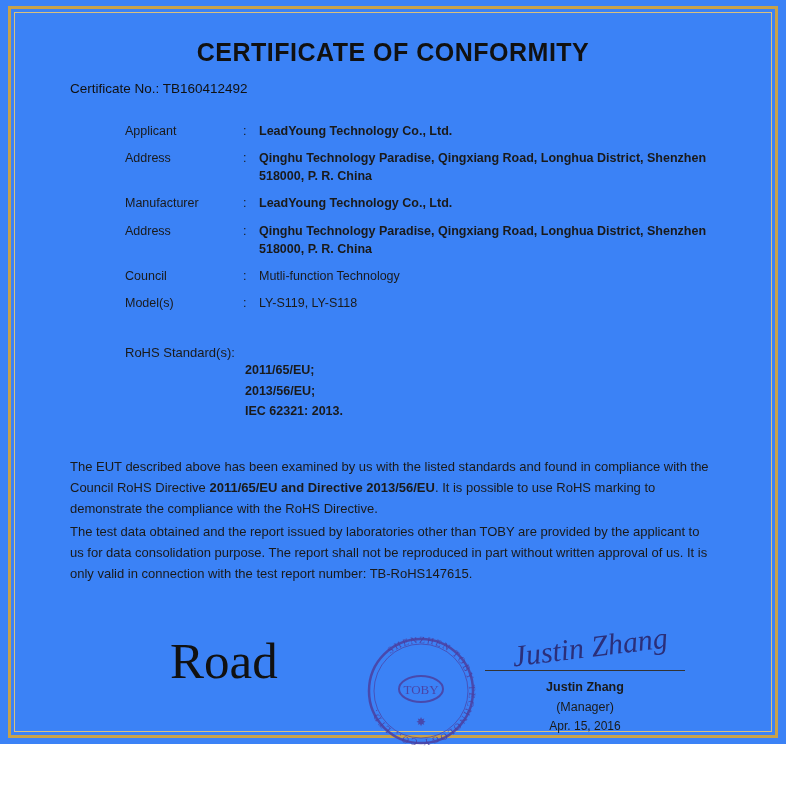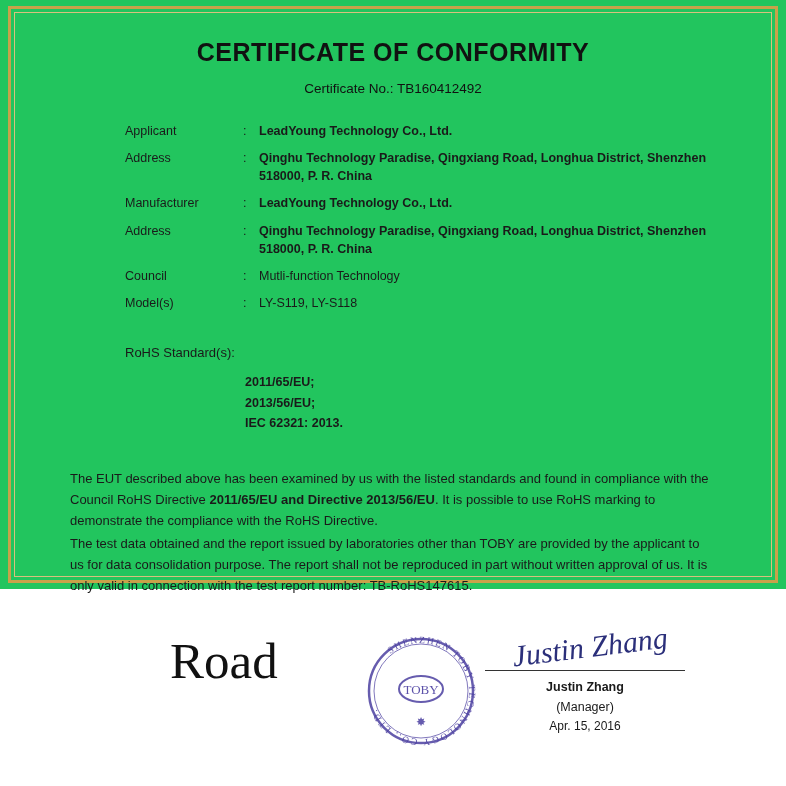--- a/index.html
+++ b/index.html
@@ -10,23 +10,23 @@
   body {
     width: 786px;
     height: 786px;
     font-family: "Liberation Sans", sans-serif;
     color: #1a1a1a;
     overflow: hidden;
   }
   .page {
     position: relative;
     width: 786px;
-    height: 589px;
+    height: 744px;
     box-sizing: border-box;
-    background: #22c55e;
+    background: #3b82f6;
   }
   
   .border-outer {
     position: absolute;
     left: 8px;
     top: 6px;
     right: 8px;
     bottom: 6px;
     border: 3px solid #c8a24a;
     box-sizing: border-box;
@@ -49,21 +49,21 @@
   }
   .title {
     text-align: center;
     font-size: 25px;
     font-weight: bold;
     letter-spacing: 0.5px;
     margin-top: 18px;
     color: #111111;
   }
   .cert-no {
-    text-align: center;
+    text-align: left;
     font-size: 13.5px;
     margin-top: 14px;
     color: #111111;
   }
   table.info {
     margin-top: 22px;
     margin-left: 55px;
     border-collapse: collapse;
     font-size: 12.5px;
   }
@@ -85,21 +85,20 @@
   }
   td.value.plain {
     font-weight: normal;
   }
   .teststd {
     margin-top: 28px;
     margin-left: 55px;
     font-size: 13px;
   }
   .std-list {
-    margin-top: 12px;
     margin-left: 175px;
     font-size: 12.5px;
     font-weight: bold;
     line-height: 1.65;
   }
   .paragraphs {
     margin-top: 34px;
     font-size: 13px;
     line-height: 1.62;
     text-align: left;

